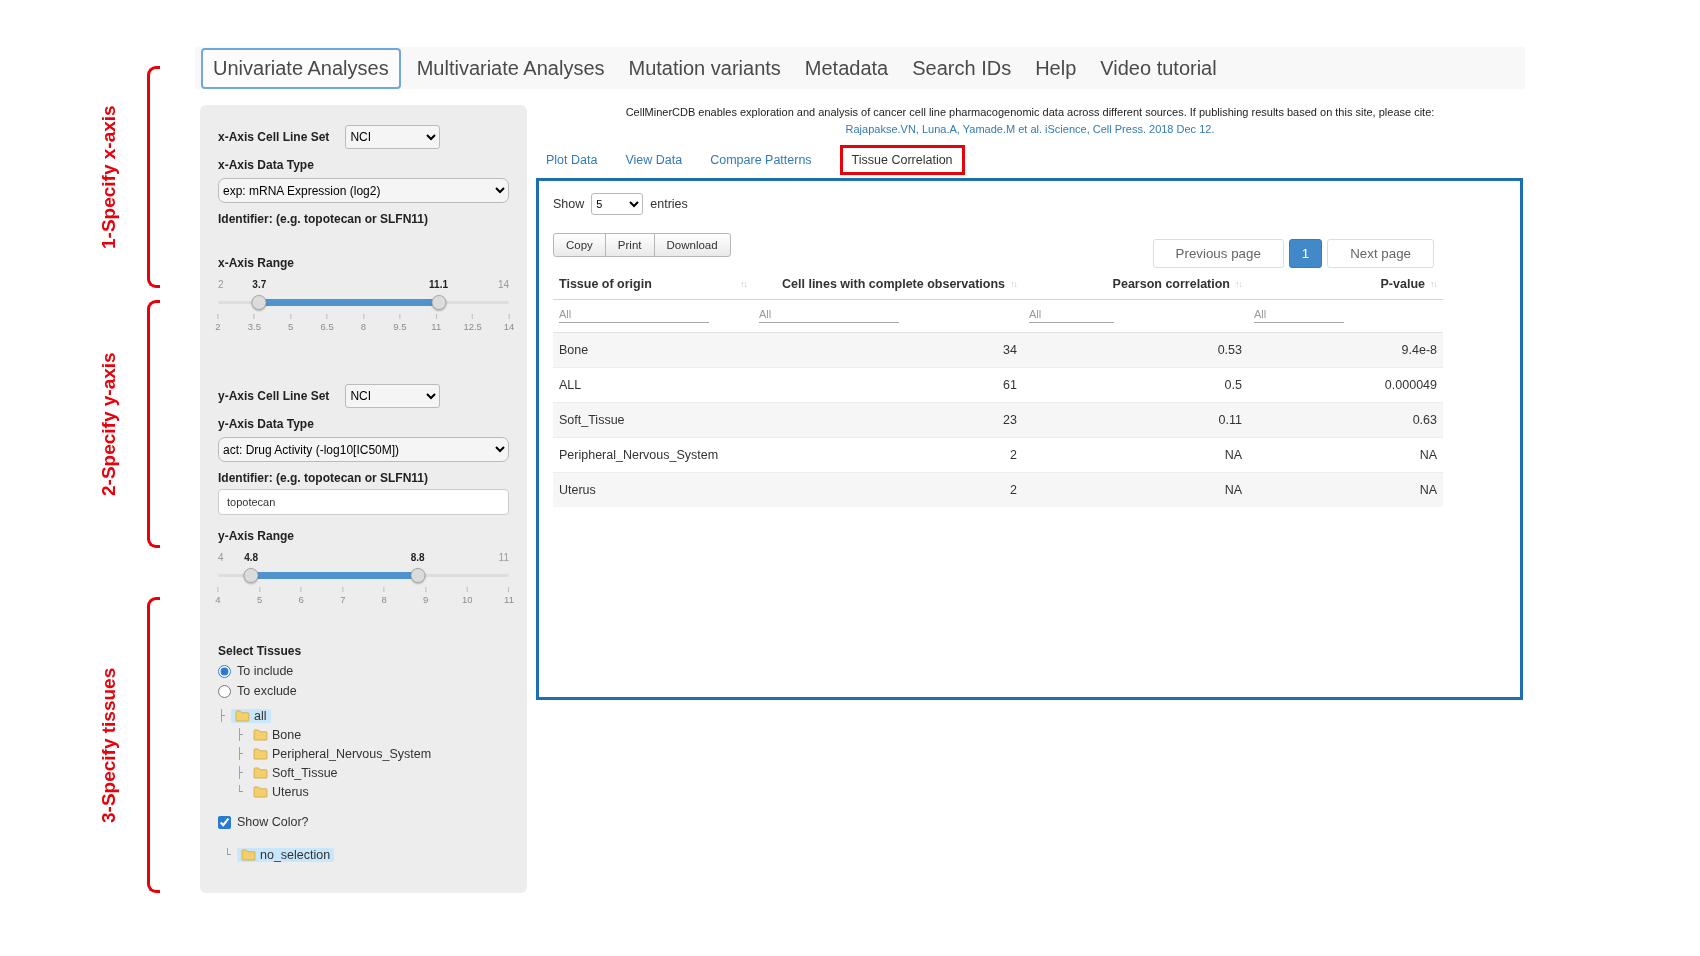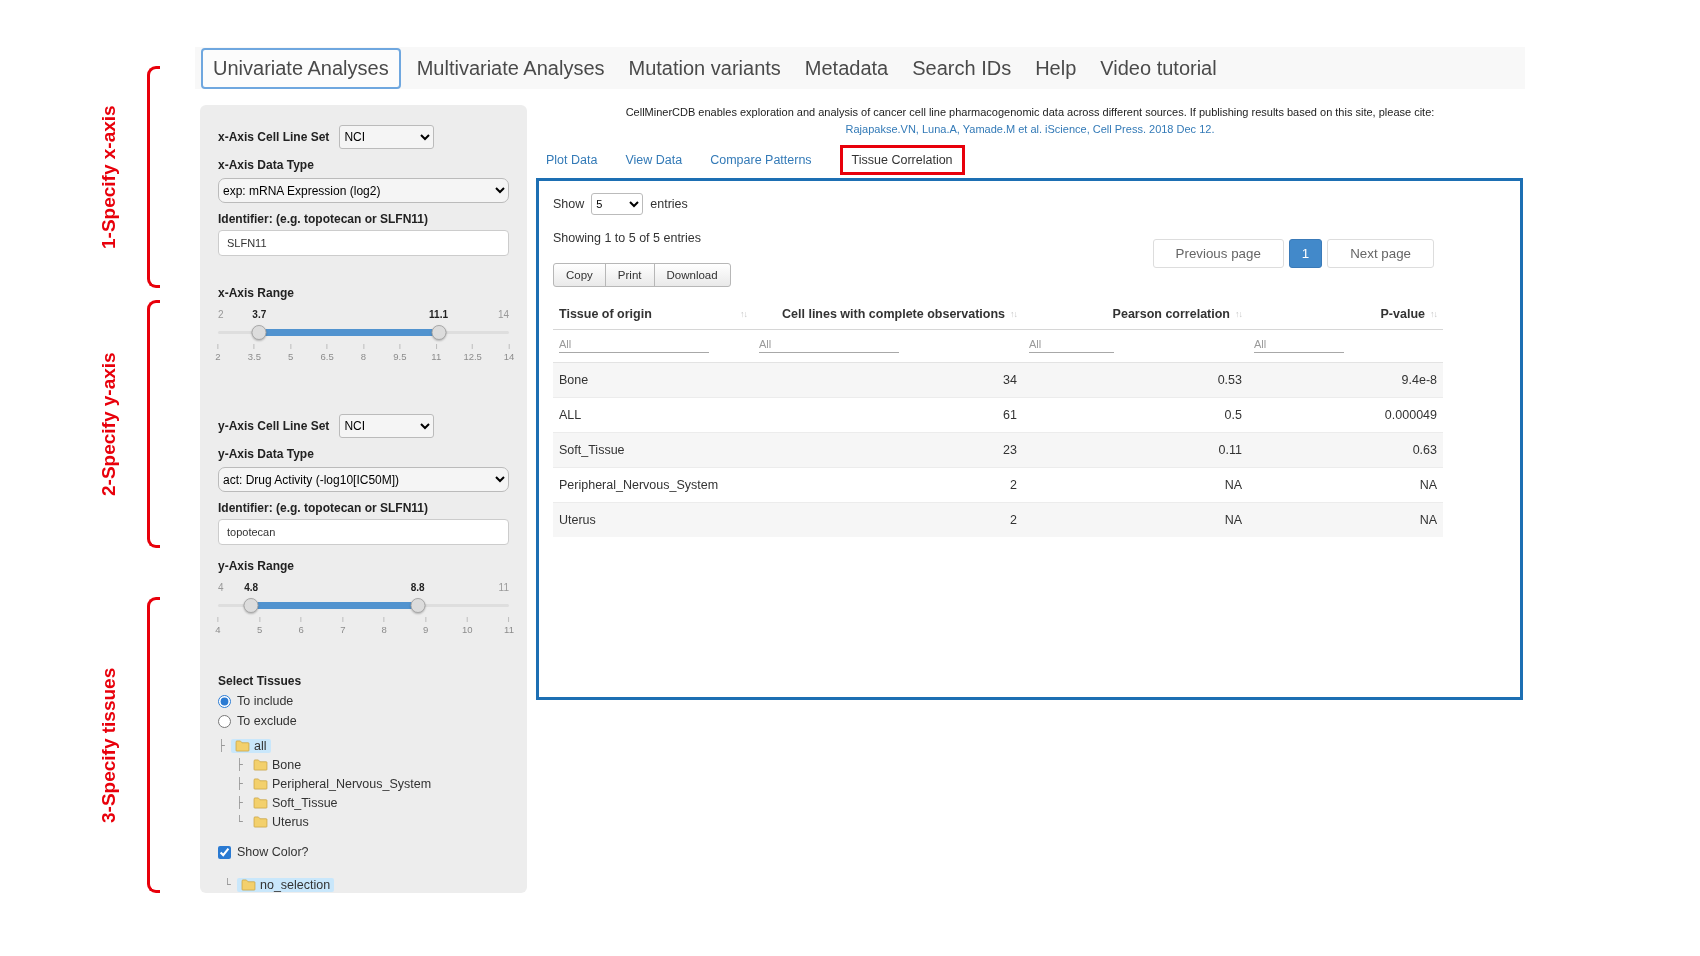--- a/index.html
+++ b/index.html
@@ -16,21 +16,21 @@
   
   .navbar { position:absolute; left:195px; top:47px; width:1330px; height:42px;
     background:#f8f8f8; display:flex; align-items:center; padding-left:6px; }
   .nav-item { font-size:20px; color:#4a4a4a; padding:8px 12px; white-space:nowrap; cursor:pointer; }
   .nav-item.active { border:2px solid #6fa7df; border-radius:4px; background:#fcfcfc; padding:7px 10px; margin-right:4px; }
 
   
   .sidebar { position:absolute; left:200px; top:105px; width:327px; height:788px;
     background:#ededed; border-radius:6px; padding:20px 18px; font-size:12px; }
   .form-label { font-weight:bold; font-size:12px; color:#222; margin:9px 0 4px; }
-  .inline-row { display:flex; align-items:center; gap:10px; }
+  .inline-row { display:flex; align-items:center; gap:16px; }
   select.small { width:95px; height:24px; font-size:12px; background:#f5f5f5; border:1px solid #bbb; border-radius:3px; }
   select.full { width:100%; height:25px; font-size:12px; background:#f5f5f5; border:1px solid #bbb; border-radius:7px; margin-top:2px; }
   input.textbox { width:100%; height:26px; border:1px solid #ccc; border-radius:4px;
     padding:0 8px; font-size:11px; color:#333; background:#fff; }
 
   
   .irs { position:relative; height:62px; margin-top:2px; }
   .irs-min,.irs-max,.irs-from,.irs-to { position:absolute; top:5px; font-size:10px; }
   .irs-min { left:0; color:#999; } .irs-max { right:0; color:#999; }
   .irs-from,.irs-to { color:#222; transform:translateX(-50%); font-weight:bold; }
@@ -124,21 +124,20 @@
       <option>NCI</option>
     </select>
   </div>
 
   <div class="form-label">x-Axis Data Type</div>
   <select class="full">
     <option>exp: mRNA Expression (log2)</option>
   </select>
 
   <div class="form-label">Identifier: (e.g. topotecan or SLFN11)</div>
-  <input class="textbox" type="text" value="SLFN11" style="">
 
   <div class="form-label" style="margin-top:30px;">x-Axis Range</div>
   <div class="irs">
     <span class="irs-min">2</span>
     <span class="irs-max">14</span>
     <span class="irs-from" style="left:14.2%;">3.7</span>
     <span class="irs-to" style="left:75.8%;">11.1</span>
     <div class="irs-line"></div>
     <div class="irs-bar" style="left:14.2%; width:61.6%;"></div>
     <span class="irs-handle" style="left:14.2%;"></span>
@@ -300,21 +299,20 @@
 <div class="panel">
 
   <div class="show-row">
     <span>Show</span>
     <select>
       <option>5</option>
     </select>
     <span>entries</span>
   </div>
 
-  <div class="dt-info">Showing 1 to 5 of 5 entries</div>
 
   <div class="pagination">
     <button class="page-btn">Previous page</button>
     <button class="page-num">1</button>
     <button class="page-btn">Next page</button>
   </div>
 
   <div class="dt-buttons">
     <button class="dt-btn">Copy</button>
     <button class="dt-btn">Print</button>

